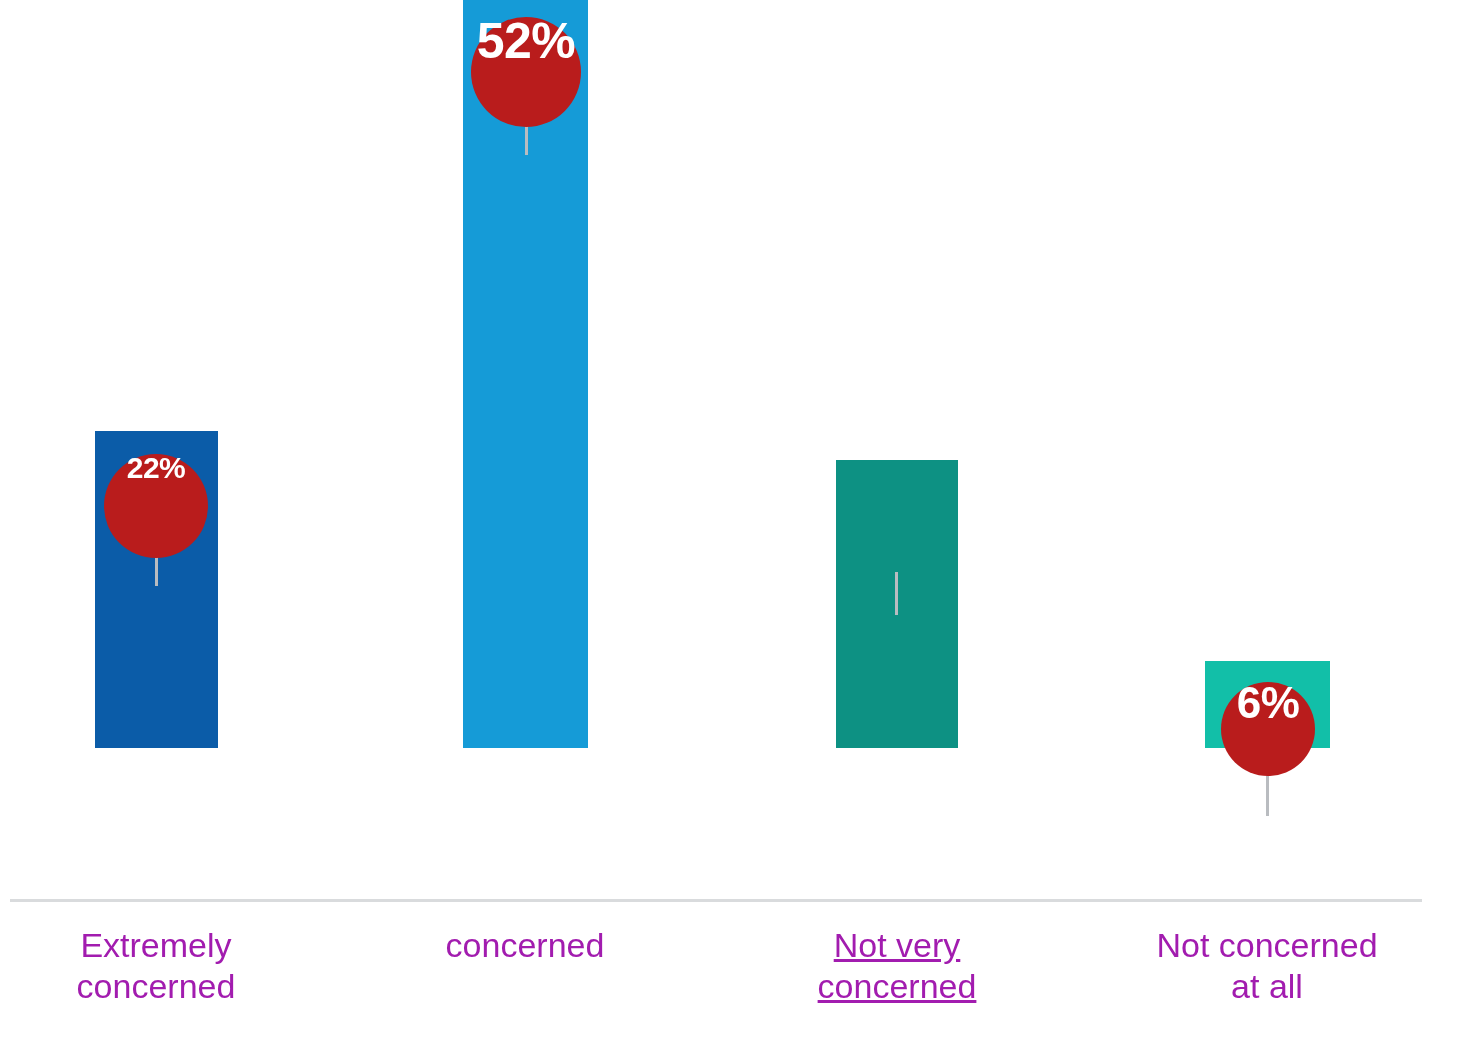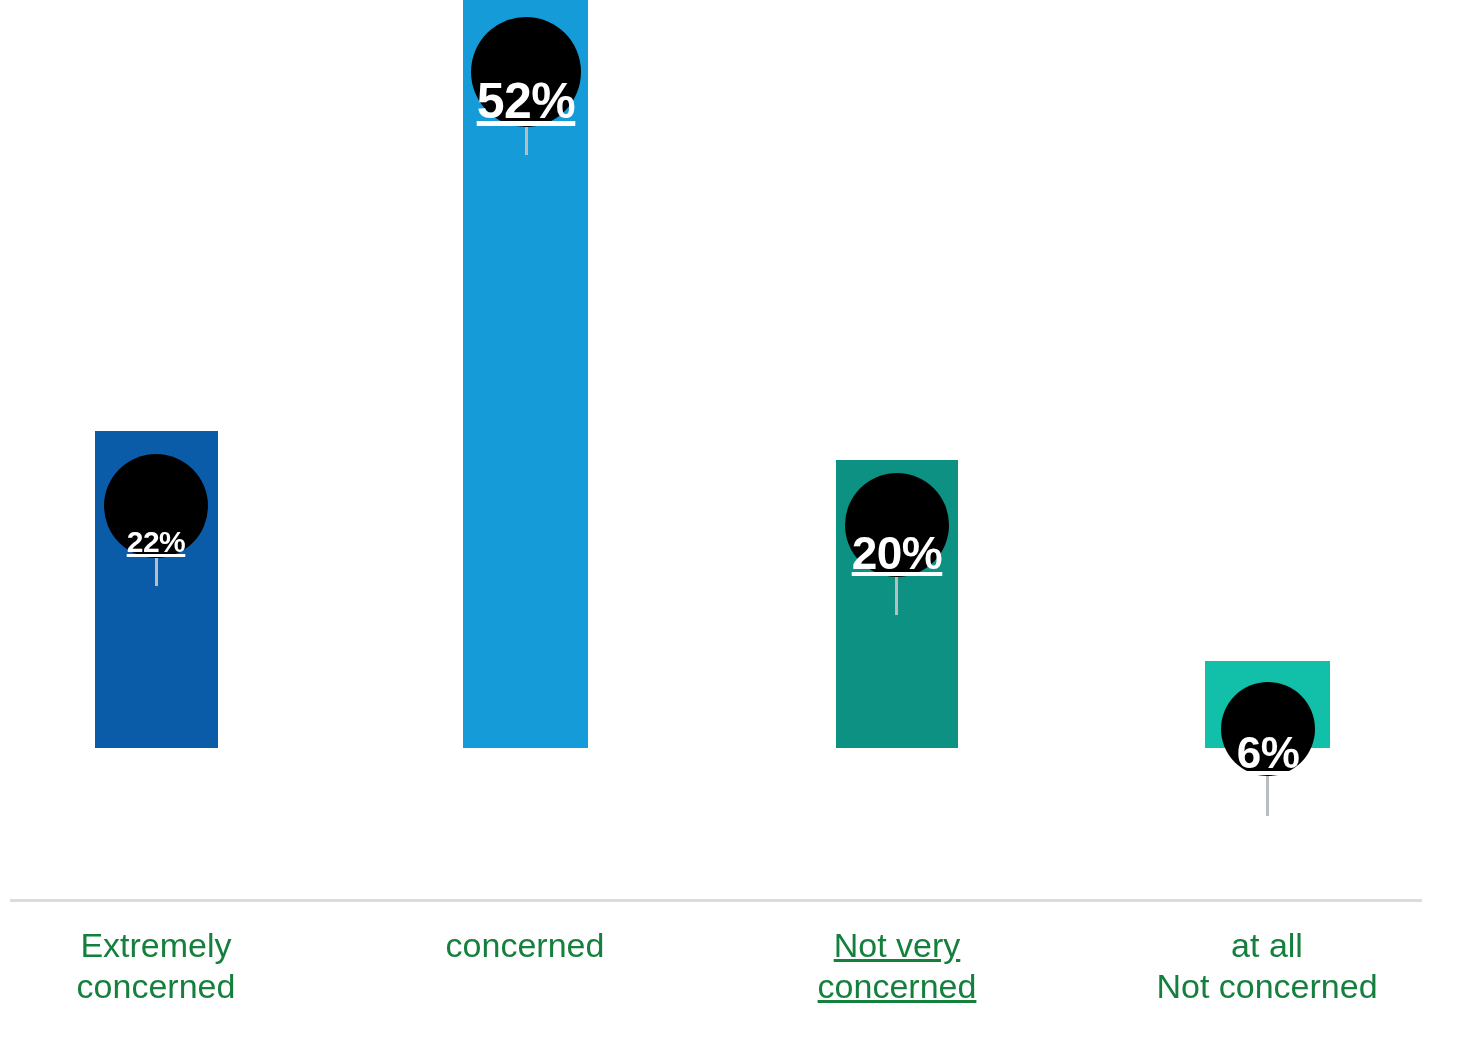--- a/index.html
+++ b/index.html
@@ -35,30 +35,29 @@
   }
   
   .bar {
     position: absolute;
     bottom: 155px; 
   }
   
   .callout {
     position: absolute;
     border-radius: 50%;
-    background: #000000;
+    background: #b91c1c;
     display: flex;
-    align-items: flex-end;
+    align-items: flex-start;
     justify-content: center;
     color: #ffffff;
     font-weight: bold;
     letter-spacing: -0.5px;
     line-height: 1;
     box-sizing: border-box;
-    text-decoration: underline;
   }
   .callout-value {
     display: block;
     transform: translateY(-1px);
   }
   .connector {
     position: absolute;
     width: 3px;
     background: #b9bcc0;
   }
@@ -66,21 +65,21 @@
   #x-axis {
     position: absolute;
     left: 0;
     top: 925px;
     width: 1457px;
     height: 120px;
   }
   .x-label {
     position: absolute;
     text-align: center;
-    color: #15803d;
+    color: #a21caf;
     font-size: 34px;
     line-height: 1.22;
     font-family: "Liberation Sans", sans-serif;
   }
   .x-label .line {
     display: block;
     white-space: nowrap;
   }
 </style>
 </head>
@@ -97,23 +96,20 @@
     </div>
 
     <div class="bar" style="left:463px; width:125px; height:748px; background:#159bd7;"></div>
     <div class="connector" style="left:525px; top:122px; height:33px;"></div>
     <div class="callout" style="left:471px; top:17px; width:110px; height:110px; font-size:50px;">
       <span class="callout-value">52%</span>
     </div>
 
     <div class="bar" style="left:836px; width:122px; height:288px; background:#0d9183;"></div>
     <div class="connector" style="left:895px; top:572px; height:43px;"></div>
-    <div class="callout" style="left:845px; top:473px; width:104px; height:104px; font-size:46px;">
-      <span class="callout-value">20%</span>
-    </div>
 
     <div class="bar" style="left:1205px; width:125px; height:87px; background:#12bfa8;"></div>
     <div class="connector" style="left:1266px; top:774px; height:42px;"></div>
     <div class="callout" style="left:1221px; top:682px; width:94px; height:94px; font-size:44px;">
       <span class="callout-value">6%</span>
     </div>
 
     <div class="baseline"></div>
   </div>
 
@@ -126,18 +122,18 @@
     <div class="x-label" style="left:375px; width:300px;">
       <span class="line">concerned</span>
     </div>
 
     <div class="x-label" style="left:747px; width:300px;text-decoration:underline;">
       <span class="line">Not very</span>
       <span class="line">concerned</span>
     </div>
 
     <div class="x-label" style="left:1117px; width:300px;">
+      <span class="line">Not concerned</span>
       <span class="line">at all</span>
-      <span class="line">Not concerned</span>
     </div>
   </div>
 
 </div>
 
 </body></html>

